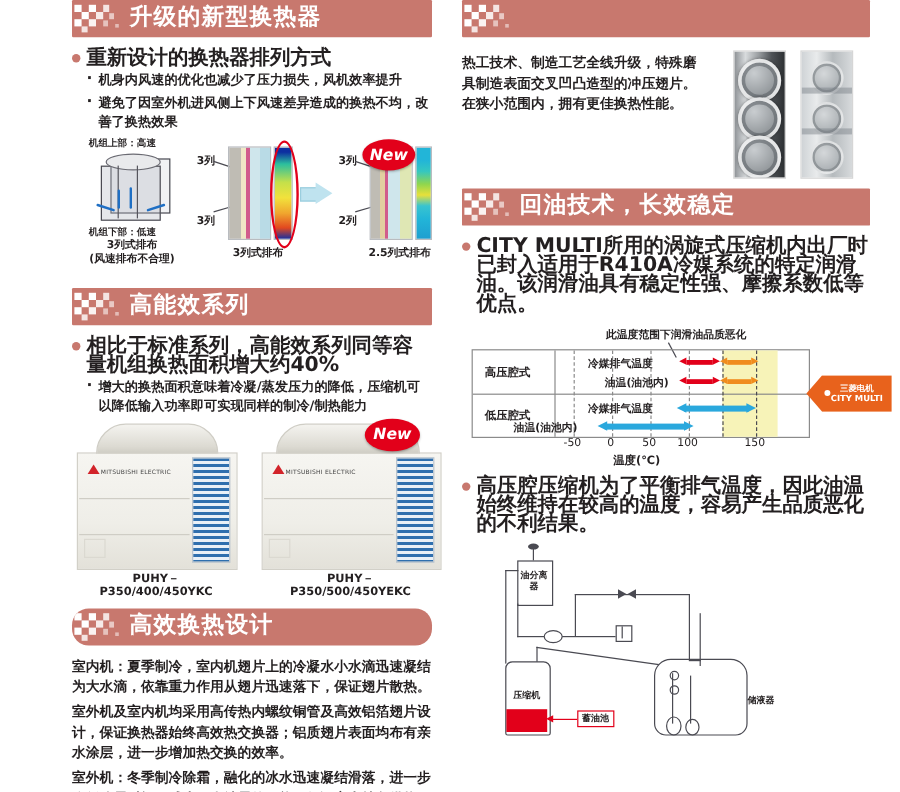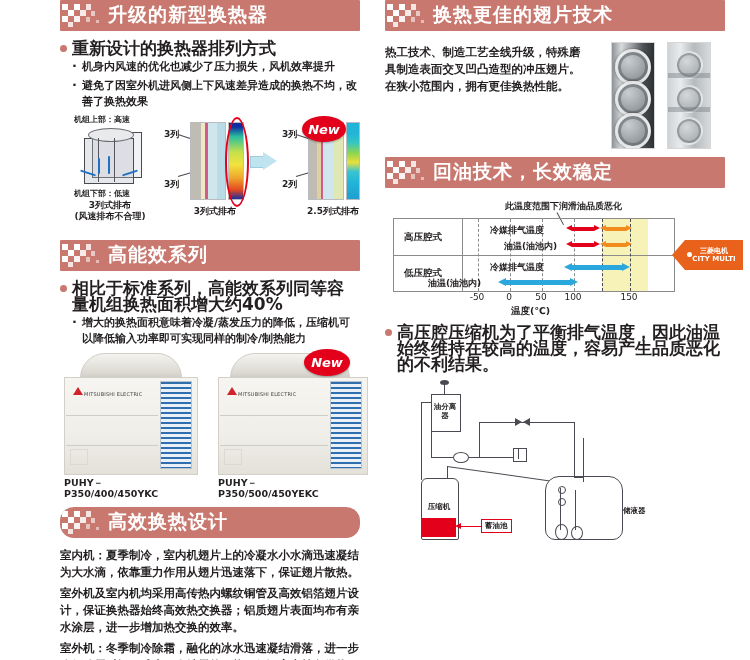--- a/index.html
+++ b/index.html
@@ -101,21 +101,21 @@
   .unit .grille{
     position:absolute;right:4px;top:28px;width:30px;height:86px;
     background:repeating-linear-gradient(180deg,#2f6fae 0 2px,#e9f0f7 2px 5px);
     border:1px solid #b9c4ce;
   }
   .unit .seam{position:absolute;left:2px;right:38px;height:1px;background:#cfcdc5;}
   .unit .logo{position:absolute;left:9px;top:30px;font-size:5px;color:#444;letter-spacing:.2px;}
   .unit .tri{position:absolute;left:9px;top:30px;width:0;height:0;
     border-left:5px solid transparent;border-right:5px solid transparent;border-bottom:8px solid #d2232a;}
   .unit .panel{position:absolute;border:1px solid #dbd9d1;}
-  .unitlabel{position:absolute;top:124px;width:132px;
+  .unitlabel{position:absolute;top:124px;width:132px;text-align:center;
     font-size:9.5px;font-weight:700;line-height:11px;color:#231f20;}
 
   
   .finwrap{position:absolute;right:0;top:0;display:flex;gap:12px;}
   .finphoto{width:42px;height:105px;border:1px solid #d6d6d6;position:relative;overflow:hidden;}
   .finphoto.a{background:linear-gradient(90deg,#8e9296 0%,#d8dbdd 22%,#9a9ea1 48%,#4e5256 74%,#2d3033 100%);}
   .finphoto.b{background:linear-gradient(90deg,#cfd3d6 0%,#e9ebec 30%,#b5babd 62%,#d7dadc 100%);}
   .ring{position:absolute;left:50%;transform:translateX(-50%);
     border-radius:50%;}
   .ring.o{width:30px;height:30px;border:3px solid rgba(255,255,255,.75);
@@ -329,21 +329,20 @@
         <i style="left:26px;top:4px;width:5px;height:6px;opacity:.8;"></i>
         <i style="left:8px;top:10px;width:6px;height:6px;"></i>
         <i style="left:20px;top:10px;width:6px;height:6px;opacity:.85;"></i>
         <i style="left:31px;top:11px;width:4px;height:5px;opacity:.6;"></i>
         <i style="left:2px;top:16px;width:6px;height:6px;"></i>
         <i style="left:14px;top:16px;width:6px;height:6px;opacity:.9;"></i>
         <i style="left:26px;top:17px;width:4px;height:5px;opacity:.55;"></i>
         <i style="left:8px;top:22px;width:5px;height:5px;opacity:.8;"></i>
         <i style="left:36px;top:20px;width:3px;height:3px;opacity:.5;"></i>
       </div>
-      <h2>换热更佳的翅片技术</h2>
     </div>
 
     <div style="position:relative;height:115px;">
       <div class="para" style="position:absolute;left:0;top:0;width:200px;">热工技术、制造工艺全线升级，特殊磨具制造表面交叉凹凸造型的冲压翅片。在狭小范围内，拥有更佳换热性能。</div>
       <div class="finwrap" style="right:14px;top:2px;">
         <div class="finphoto a">
           <div class="ring o" style="top:6px;"></div>
           <div class="ring o" style="top:38px;"></div>
           <div class="ring o" style="top:70px;"></div>
         </div>
@@ -367,20 +366,21 @@
         <i style="left:31px;top:11px;width:4px;height:5px;opacity:.6;"></i>
         <i style="left:2px;top:16px;width:6px;height:6px;"></i>
         <i style="left:14px;top:16px;width:6px;height:6px;opacity:.9;"></i>
         <i style="left:26px;top:17px;width:4px;height:5px;opacity:.55;"></i>
         <i style="left:8px;top:22px;width:5px;height:5px;opacity:.8;"></i>
         <i style="left:36px;top:20px;width:3px;height:3px;opacity:.5;"></i>
       </div>
       <h2>回油技术，长效稳定</h2>
     </div>
 
+    <div class="bullet">CITY MULTI所用的涡旋式压缩机内出厂时已封入适用于R410A冷媒系统的特定润滑油。该润滑油具有稳定性强、摩擦系数低等优点。</div>
 
     <div class="chartwrap">
       <div class="annot" style="left:120px;top:0;">此温度范围下润滑油品质恶化</div>
       <div class="leadline" style="left:172px;top:12px;width:14px;transform:rotate(62deg);"></div>
 
       <div class="chartbox">
         <div class="yellowband" style="left:208px;top:0;width:46px;height:72px;background:#f7f3b8;"></div>
         <div class="colline" style="left:68px;"></div>
         <div class="rowline" style="top:36px;"></div>
 

